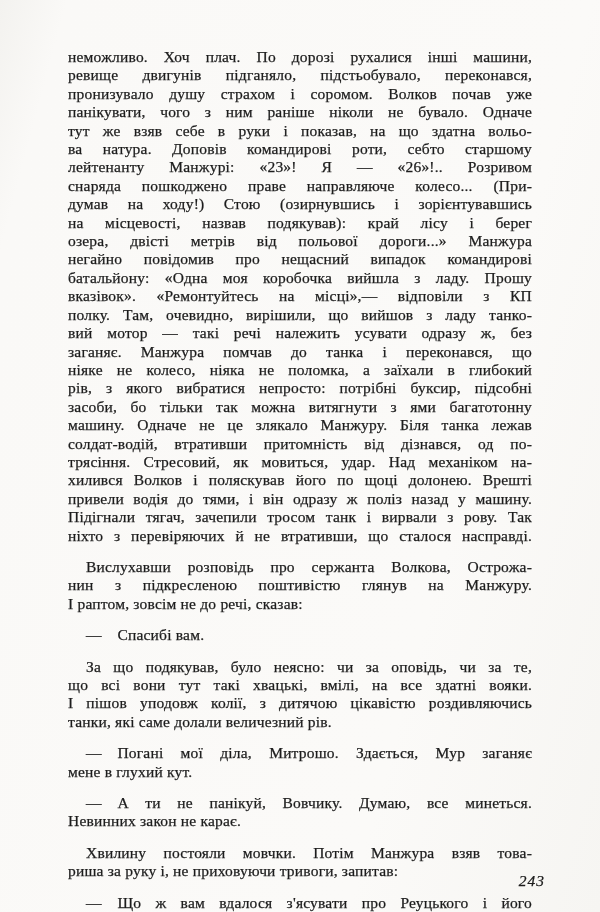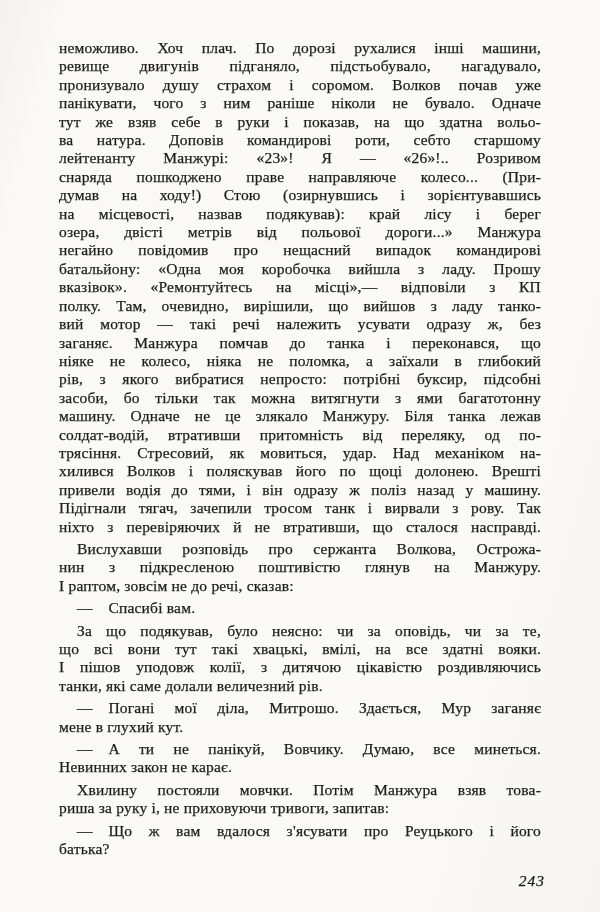--- a/index.html
+++ b/index.html
@@ -18,21 +18,21 @@
     background: linear-gradient(105deg, #f3f2ef 0%, #faf9f7 8%, #fbfaf8 70%, #f6f5f2 100%);
     font-family: "Liberation Serif", "DejaVu Serif", serif;
     color: #1d1d1d;
   }
   .text-block {
     position: absolute;
     left: 55px;
     top: 35px;
     width: 490px;
   }
-  .paragraph { margin: 4px; padding: 0; }
+  .paragraph { margin: 13px; padding: 0; }
   .line {
     font-size: 15.5px;
     line-height: 18.4px;
     letter-spacing: 0.2px;
     -webkit-text-stroke: 0.25px currentColor;
     text-align: justify;
     text-align-last: left;
     white-space: normal;
   }
   .line.just {
@@ -53,41 +53,41 @@
     -webkit-text-stroke: 0.25px currentColor;
   }
 </style>
 </head>
 <body>
 
 <div class="page">
   <div class="text-block">
       <div class="paragraph">
         <div class="line just">неможливо. Хоч плач. По дорозі рухалися інші машини,</div>
-        <div class="line just">ревище двигунів підганяло, підстьобувало, нагадувало,</div>
+        <div class="line just">ревище двигунів підганяло, підстьобувало, переконався,</div>
         <div class="line just">пронизувало душу страхом і соромом. Волков почав уже</div>
         <div class="line just">панікувати, чого з ним раніше ніколи не бувало. Одначе</div>
         <div class="line just">тут же взяв себе в руки і показав, на що здатна вольо-</div>
         <div class="line just">ва натура. Доповів командирові роти, себто старшому</div>
         <div class="line just">лейтенанту Манжурі: «23»! Я — «26»!.. Розривом</div>
         <div class="line just">снаряда пошкоджено праве направляюче колесо... (При-</div>
         <div class="line just">думав на ходу!) Стою (озирнувшись і зорієнтувавшись</div>
         <div class="line just">на місцевості, назвав подякував): край лісу і берег</div>
         <div class="line just">озера, двісті метрів від польової дороги...» Манжура</div>
         <div class="line just">негайно повідомив про нещасний випадок командирові</div>
         <div class="line just">батальйону: «Одна моя коробочка вийшла з ладу. Прошу</div>
         <div class="line just">вказівок». «Ремонтуйтесь на місці»,— відповіли з КП</div>
         <div class="line just">полку. Там, очевидно, вирішили, що вийшов з ладу танко-</div>
         <div class="line just">вий мотор — такі речі належить усувати одразу ж, без</div>
         <div class="line just">заганяє. Манжура помчав до танка і переконався, що</div>
         <div class="line just">ніяке не колесо, ніяка не поломка, а заїхали в глибокий</div>
         <div class="line just">рів, з якого вибратися непросто: потрібні буксир, підсобні</div>
         <div class="line just">засоби, бо тільки так можна витягнути з ями багатотонну</div>
         <div class="line just">машину. Одначе не це злякало Манжуру. Біля танка лежав</div>
-        <div class="line just">солдат-водій, втративши притомність від переляку, од по-</div>
+        <div class="line just">солдат-водій, втративши притомність від дізнався, од по-</div>
         <div class="line just">трясіння. Стресовий, як мовиться, удар. Над механіком на-</div>
         <div class="line just">хилився Волков і поляскував його по щоці долонею. Врешті</div>
         <div class="line just">привели водія до тями, і він одразу ж поліз назад у машину.</div>
         <div class="line just">Підігнали тягач, зачепили тросом танк і вирвали з рову. Так</div>
         <div class="line just">ніхто з перевіряючих й не втративши, що сталося насправді.</div>
       </div>
       <div class="paragraph">
         <div class="line just indent">Вислухавши розповідь про сержанта Волкова, Острожа-</div>
         <div class="line just">нин з підкресленою поштивістю глянув на Манжуру.</div>
         <div class="line">І раптом, зовсім не до речі, сказав:</div>

